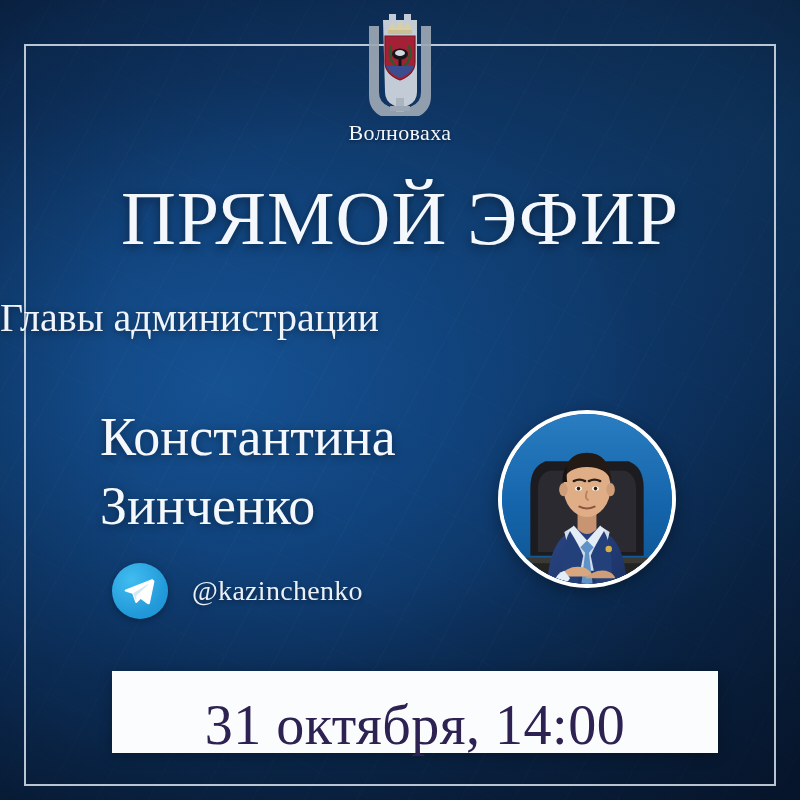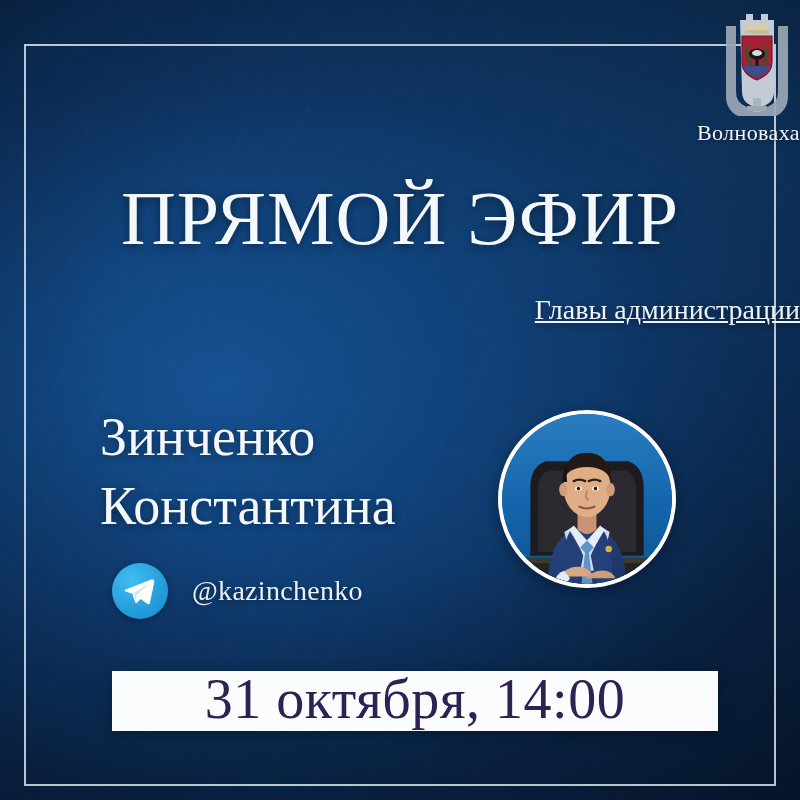--- a/index.html
+++ b/index.html
@@ -68,21 +68,21 @@
   }
 
   
   .emblem-wrap {
     position: absolute;
     left: 0;
     right: 0;
     top: 8px;
     display: flex;
     flex-direction: column;
-    align-items: flex-end;
+    align-items: center;
   }
   .emblem {
     position: relative;
     width: 86px;
     height: 108px;
   }
   .emblem .tower {
     position: absolute;
     left: 50%;
     top: 0;
@@ -109,26 +109,25 @@
     letter-spacing: 1px;
     text-shadow: 0 3px 10px rgba(0,0,0,0.45);
     white-space: nowrap;
   }
 
   .subtitle {
     position: absolute;
     left: 0;
     right: 0;
     top: 292px;
-    text-align: right;
+    text-align: left;
     color: #eef4fa;
-    font-size: 28px;
+    font-size: 40px;
     line-height: 1.32;
     text-shadow: 0 2px 7px rgba(0,0,0,0.42);
-    text-decoration: underline;
   }
   .subtitle .line { display: block; }
 
   
   .name-block {
     position: absolute;
     left: 100px;
     top: 403px;
     width: 410px;
     color: #f4f8fc;
@@ -179,24 +178,24 @@
     letter-spacing: 0.3px;
     text-shadow: 0 2px 5px rgba(0,0,0,0.4);
   }
 
   
   .date-banner {
     position: absolute;
     left: 112px;
     top: 671px;
     width: 606px;
-    height: 60px;
+    height: 82px;
     background: #fbfcfe;
     display: flex;
-    align-items: flex-start;
+    align-items: flex-end;
     justify-content: center;
     box-shadow: 0 3px 12px rgba(0,0,0,0.30);
   }
   .date-text {
     color: #2d2252;
     font-size: 56px;
     letter-spacing: 0.5px;
     line-height: 1;
     white-space: nowrap;
   }
@@ -241,22 +240,22 @@
     <div class="emblem-caption">Волноваха</div>
   </div>
 
   <div class="headline">ПРЯМОЙ ЭФИР</div>
 
   <div class="subtitle">
     <span class="line">Главы администрации</span>
   </div>
 
   <div class="name-block">
+    <span class="line">Константина</span>
     <span class="line">Зинченко</span>
-    <span class="line">Константина</span>
   </div>
 
   <div class="portrait">
     <svg viewBox="0 0 180 180" aria-hidden="true">
       <defs>
         <clipPath id="circ">
             <circle cx="90" cy="90" r="90"></circle>
           </clipPath>
         <linearGradient id="bgwall" x1="0" y1="0" x2="0" y2="1">
           <stop offset="0%" stop-color="#2a7dc0"></stop>

